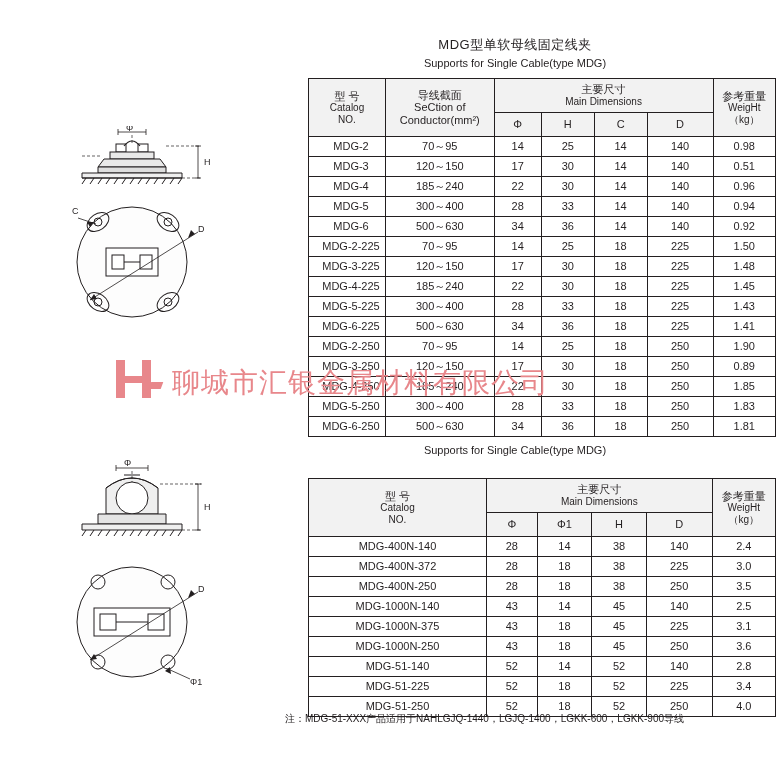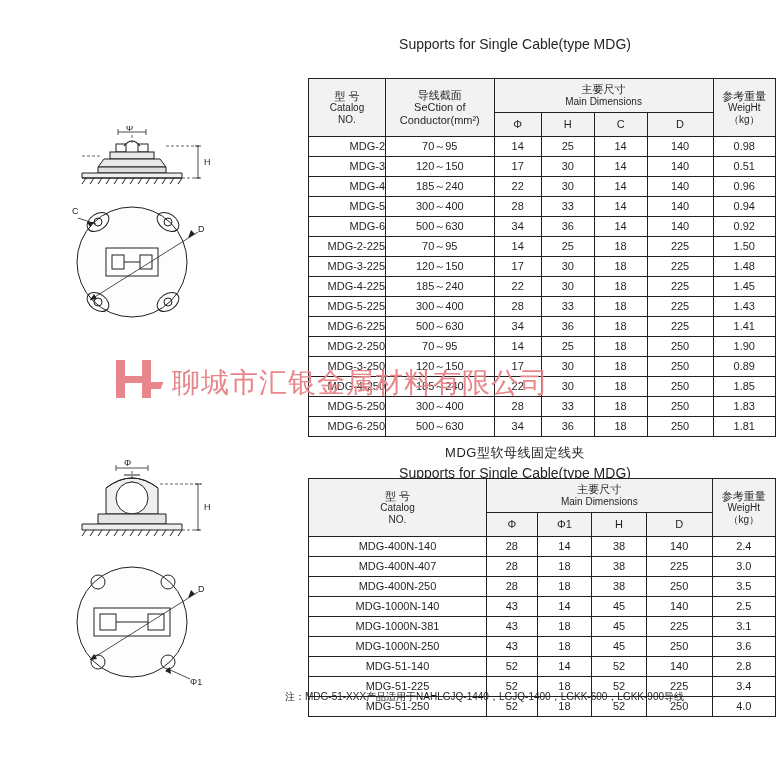--- a/index.html
+++ b/index.html
@@ -42,21 +42,21 @@
     width: 460px;
     text-align: center;
   }
   .title-cn {
     font-size: 13px;
     letter-spacing: 0.5px;
     color: #231f20;
     margin-bottom: 3px;
   }
   .title-en {
-    font-size: 14px;
+    font-size: 11px;
     color: #231f20;
   }
   .titles.sec2 { top: 14px; }
 
   
   .tbl-wrap {
     position: absolute;
     left: 285px;
     top: 78px;
     padding-left: 23px;
@@ -85,21 +85,21 @@
   thead td.tall { height: 38px; }
   .sub {
     font-size: 10px;
     display: block;
   }
   .sub-sm {
     font-size: 11px;
     display: block;
   }
   tbody td.catalog {
-    text-align: right;
+    text-align: center;
     padding-left: 8px;
   }
   tbody td.catalog.ctr {
     text-align: center;
     padding-left: 0;
   }
 
   .note {
     position: absolute;
     left: 285px;
@@ -204,20 +204,21 @@
 
         <path d="M58 18 l18 6" stroke-width="0.8"></path>
         <path d="M74 22 l-7 0 l3 5 z" fill="#231f20" stroke="none"></path>
       </g>
       <text x="52" y="14" font-size="9" fill="#231f20" font-family="Liberation Sans, sans-serif">C</text>
       <text x="178" y="32" font-size="9" fill="#231f20" font-family="Liberation Sans, sans-serif">D</text>
     </svg>
   </div>
 
   <div class="titles">
+    <div class="title-cn">MDG型单软母线固定线夹</div>
     <div class="title-en">Supports for Single Cable(type MDG)</div>
   </div>
 
   <div class="tbl-wrap">
     <table>
       <thead>
         <tr>
           <td rowspan="2" style="width:76px;" class="tall">
             <span>型 号</span>
             <span class="sub">Catalog</span>
@@ -434,21 +435,20 @@
 
         <path d="M148 109 l22 10" stroke-width="0.8"></path>
         <path d="M150 107 l-5 4 l6 3 z" fill="#231f20" stroke="none"></path>
       </g>
       <text x="178" y="32" font-size="9" fill="#231f20" font-family="Liberation Sans, sans-serif">D</text>
       <text x="170" y="125" font-size="9" fill="#231f20" font-family="Liberation Sans, sans-serif">Φ1</text>
     </svg>
   </div>
 
   <div class="titles sec2">
-    <div class="title-cn">MDG型软母线固定线夹</div>
     <div class="title-en">Supports for Single Cable(type MDG)</div>
   </div>
 
   <div class="tbl-wrap sec2">
     <table>
       <thead>
         <tr>
           <td rowspan="2" style="width:182px;" class="tall">
             <span>型 号</span>
             <span class="sub">Catalog</span>
@@ -474,21 +474,21 @@
       <tbody>
         <tr>
             <td class="catalog ctr">MDG-400N-140</td>
             <td>28</td>
             <td>14</td>
             <td>38</td>
             <td>140</td>
             <td>2.4</td>
           </tr>
         <tr>
-            <td class="catalog ctr">MDG-400N-407</td>
+            <td class="catalog ctr">MDG-400N-372</td>
             <td>28</td>
             <td>18</td>
             <td>38</td>
             <td>225</td>
             <td>3.0</td>
           </tr>
         <tr>
             <td class="catalog ctr">MDG-400N-250</td>
             <td>28</td>
             <td>18</td>
@@ -498,21 +498,21 @@
           </tr>
         <tr>
             <td class="catalog ctr">MDG-1000N-140</td>
             <td>43</td>
             <td>14</td>
             <td>45</td>
             <td>140</td>
             <td>2.5</td>
           </tr>
         <tr>
-            <td class="catalog ctr">MDG-1000N-381</td>
+            <td class="catalog ctr">MDG-1000N-375</td>
             <td>43</td>
             <td>18</td>
             <td>45</td>
             <td>225</td>
             <td>3.1</td>
           </tr>
         <tr>
             <td class="catalog ctr">MDG-1000N-250</td>
             <td>43</td>
             <td>18</td>
@@ -541,21 +541,21 @@
             <td>52</td>
             <td>18</td>
             <td>52</td>
             <td>250</td>
             <td>4.0</td>
           </tr>
       </tbody>
     </table>
   </div>
 
-  <div class="note" style="top:260px;text-align:center;">注：MDG-51-XXX产品适用于NAHLGJQ-1440，LGJQ-1400，LGKK-600，LGKK-900导线</div>
+  <div class="note" style="top:282px;text-align:center;">注：MDG-51-XXX产品适用于NAHLGJQ-1440，LGJQ-1400，LGKK-600，LGKK-900导线</div>
 </div>
 
 <div class="watermark">
   <div class="wm-logo">
     <div class="bar b1"></div>
     <div class="bar b2"></div>
     <div class="bar b3"></div>
     <div class="bar b4"></div>
   </div>
   <div class="wm-text">聊城市汇银金属材料有限公司</div>

